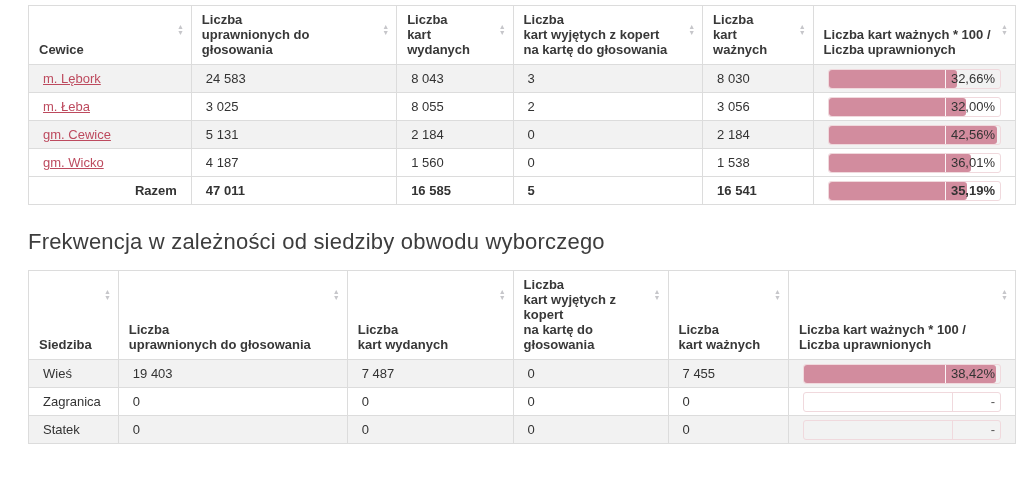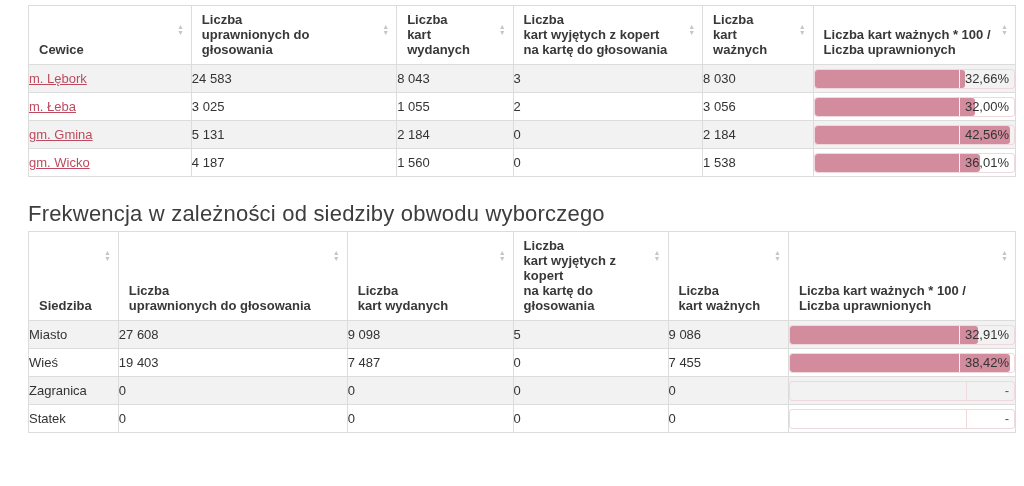--- a/index.html
+++ b/index.html
@@ -40,21 +40,21 @@
     position: absolute;
     right: 7px;
     top: 18px;
     color: #c6c6ca;
     font-size: 7px;
     line-height: 6px;
     text-align: center;
     user-select: none;
   }
   table.stats td {
-    padding: 0 0;
+    padding: 0 14px;
     height: 28px;
     line-height: 15px;
     white-space: nowrap;
   }
   tbody tr:nth-child(odd) { background: #f2f2f2; }
   tbody tr:nth-child(even) { background: #ffffff; }
   td.num { }
   td.label-cell { text-align: left; overflow: hidden; text-overflow: ellipsis; }
   tr.total td { font-weight: bold; border-top: 1px solid #8a8a8a; }
   tr.total { background: #ffffff !important; }
@@ -86,21 +86,21 @@
     padding: 0 5px;
     color: #333333;
   }
   .bar-value.empty { border-left-color: #f0d9dd; color: #555555; }
   tr.total .bar-value { font-weight: bold; }
 
   h2.section-heading {
     font-size: 22px;
     font-weight: 400;
     color: #3d3d3d;
-    margin: 24px 0 4px 0;
+    margin: 24px 0 15px 0;
     letter-spacing: 0.2px;
   }
 
   
   .t0 .c0 { width: 16.5%; } .t0 .c1 { width: 20.8%; } .t0 .c2 { width: 11.8%; }
   .t0 .c3 { width: 19.2%; } .t0 .c4 { width: 11.2%; } .t0 .c5 { width: 20.5%; }
   .t1 .c0 { width: 9.1%; }  .t1 .c1 { width: 23.2%; } .t1 .c2 { width: 16.8%; }
   .t1 .c3 { width: 15.7%; } .t1 .c4 { width: 12.2%; } .t1 .c5 { width: 23.0%; }
 </style>
 </head>
@@ -180,32 +180,32 @@
             <td class="bar-cell">
               <div class="bar-track">
                 <div class="bar-fill" style="width: 75.2%;"></div>
                 <div class="bar-value">32,66%</div>
               </div>
             </td>
           </tr>
           <tr>
             <td class="label-cell"><a class="row-link" href="#">m. Łeba</a></td>
             <td class="num">3 025</td>
-            <td class="num">1 055</td>
+            <td class="num">8 055</td>
             <td class="num">2</td>
             <td class="num">3 056</td>
             <td class="bar-cell">
               <div class="bar-track">
                 <div class="bar-fill" style="width: 80.4%;"></div>
                 <div class="bar-value">32,00%</div>
               </div>
             </td>
           </tr>
           <tr>
-            <td class="label-cell"><a class="row-link" href="#">gm. Gmina</a></td>
+            <td class="label-cell"><a class="row-link" href="#">gm. Cewice</a></td>
             <td class="num">5 131</td>
             <td class="num">2 184</td>
             <td class="num">0</td>
             <td class="num">2 184</td>
             <td class="bar-cell">
               <div class="bar-track">
                 <div class="bar-fill" style="width: 98%;"></div>
                 <div class="bar-value">42,56%</div>
               </div>
             </td>
@@ -213,20 +213,33 @@
           <tr>
             <td class="label-cell"><a class="row-link" href="#">gm. Wicko</a></td>
             <td class="num">4 187</td>
             <td class="num">1 560</td>
             <td class="num">0</td>
             <td class="num">1 538</td>
             <td class="bar-cell">
               <div class="bar-track">
                 <div class="bar-fill" style="width: 82.9%;"></div>
                 <div class="bar-value">36,01%</div>
+              </div>
+            </td>
+          </tr>
+          <tr class="total">
+            <td class="label-cell">Razem</td>
+            <td class="num">47 011</td>
+            <td class="num">16 585</td>
+            <td class="num">5</td>
+            <td class="num">16 541</td>
+            <td class="bar-cell">
+              <div class="bar-track">
+                <div class="bar-fill" style="width: 81%;"></div>
+                <div class="bar-value">35,19%</div>
               </div>
             </td>
           </tr>
         </tbody>
     </table>
 
     <h2 class="section-heading">Frekwencja w zależności od siedziby obwodu wyborczego</h2>
 
     <table class="stats t1">
       <colgroup>
@@ -284,33 +297,20 @@
 Liczba uprawnionych</span>
               <span class="sort">
                 <div>▲</div>
                 <div>▼</div>
               </span>
             </th>
           </tr>
         </thead>
       <tbody>
           <tr>
-            <td class="label-cell">Miasto</td>
-            <td class="num">27 608</td>
-            <td class="num">9 098</td>
-            <td class="num">5</td>
-            <td class="num">9 086</td>
-            <td class="bar-cell">
-              <div class="bar-track">
-                <div class="bar-fill" style="width: 83.9%;"></div>
-                <div class="bar-value">32,91%</div>
-              </div>
-            </td>
-          </tr>
-          <tr>
             <td class="label-cell">Wieś</td>
             <td class="num">19 403</td>
             <td class="num">7 487</td>
             <td class="num">0</td>
             <td class="num">7 455</td>
             <td class="bar-cell">
               <div class="bar-track">
                 <div class="bar-fill" style="width: 98%;"></div>
                 <div class="bar-value">38,42%</div>
               </div>

